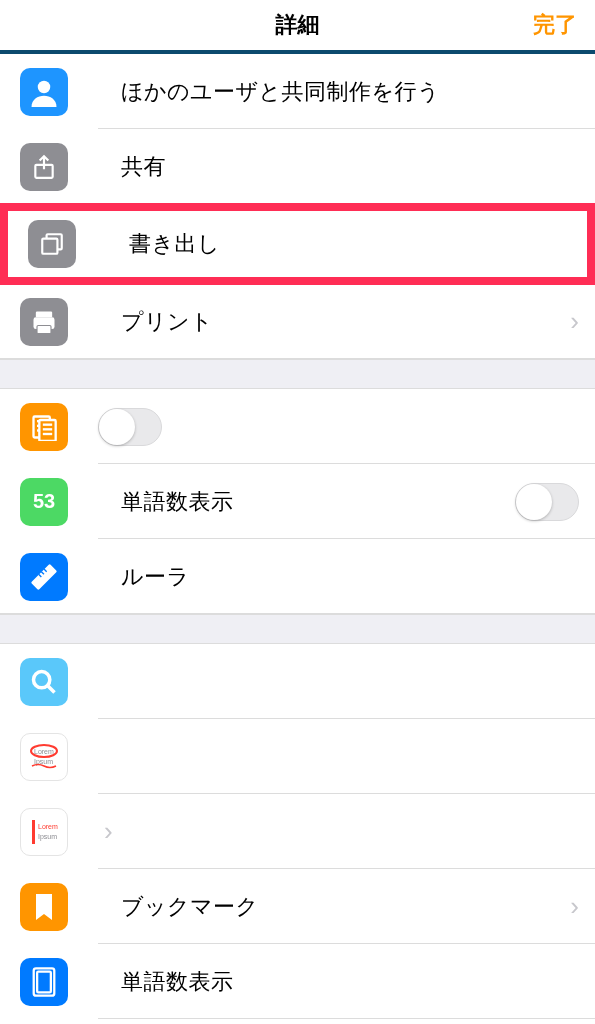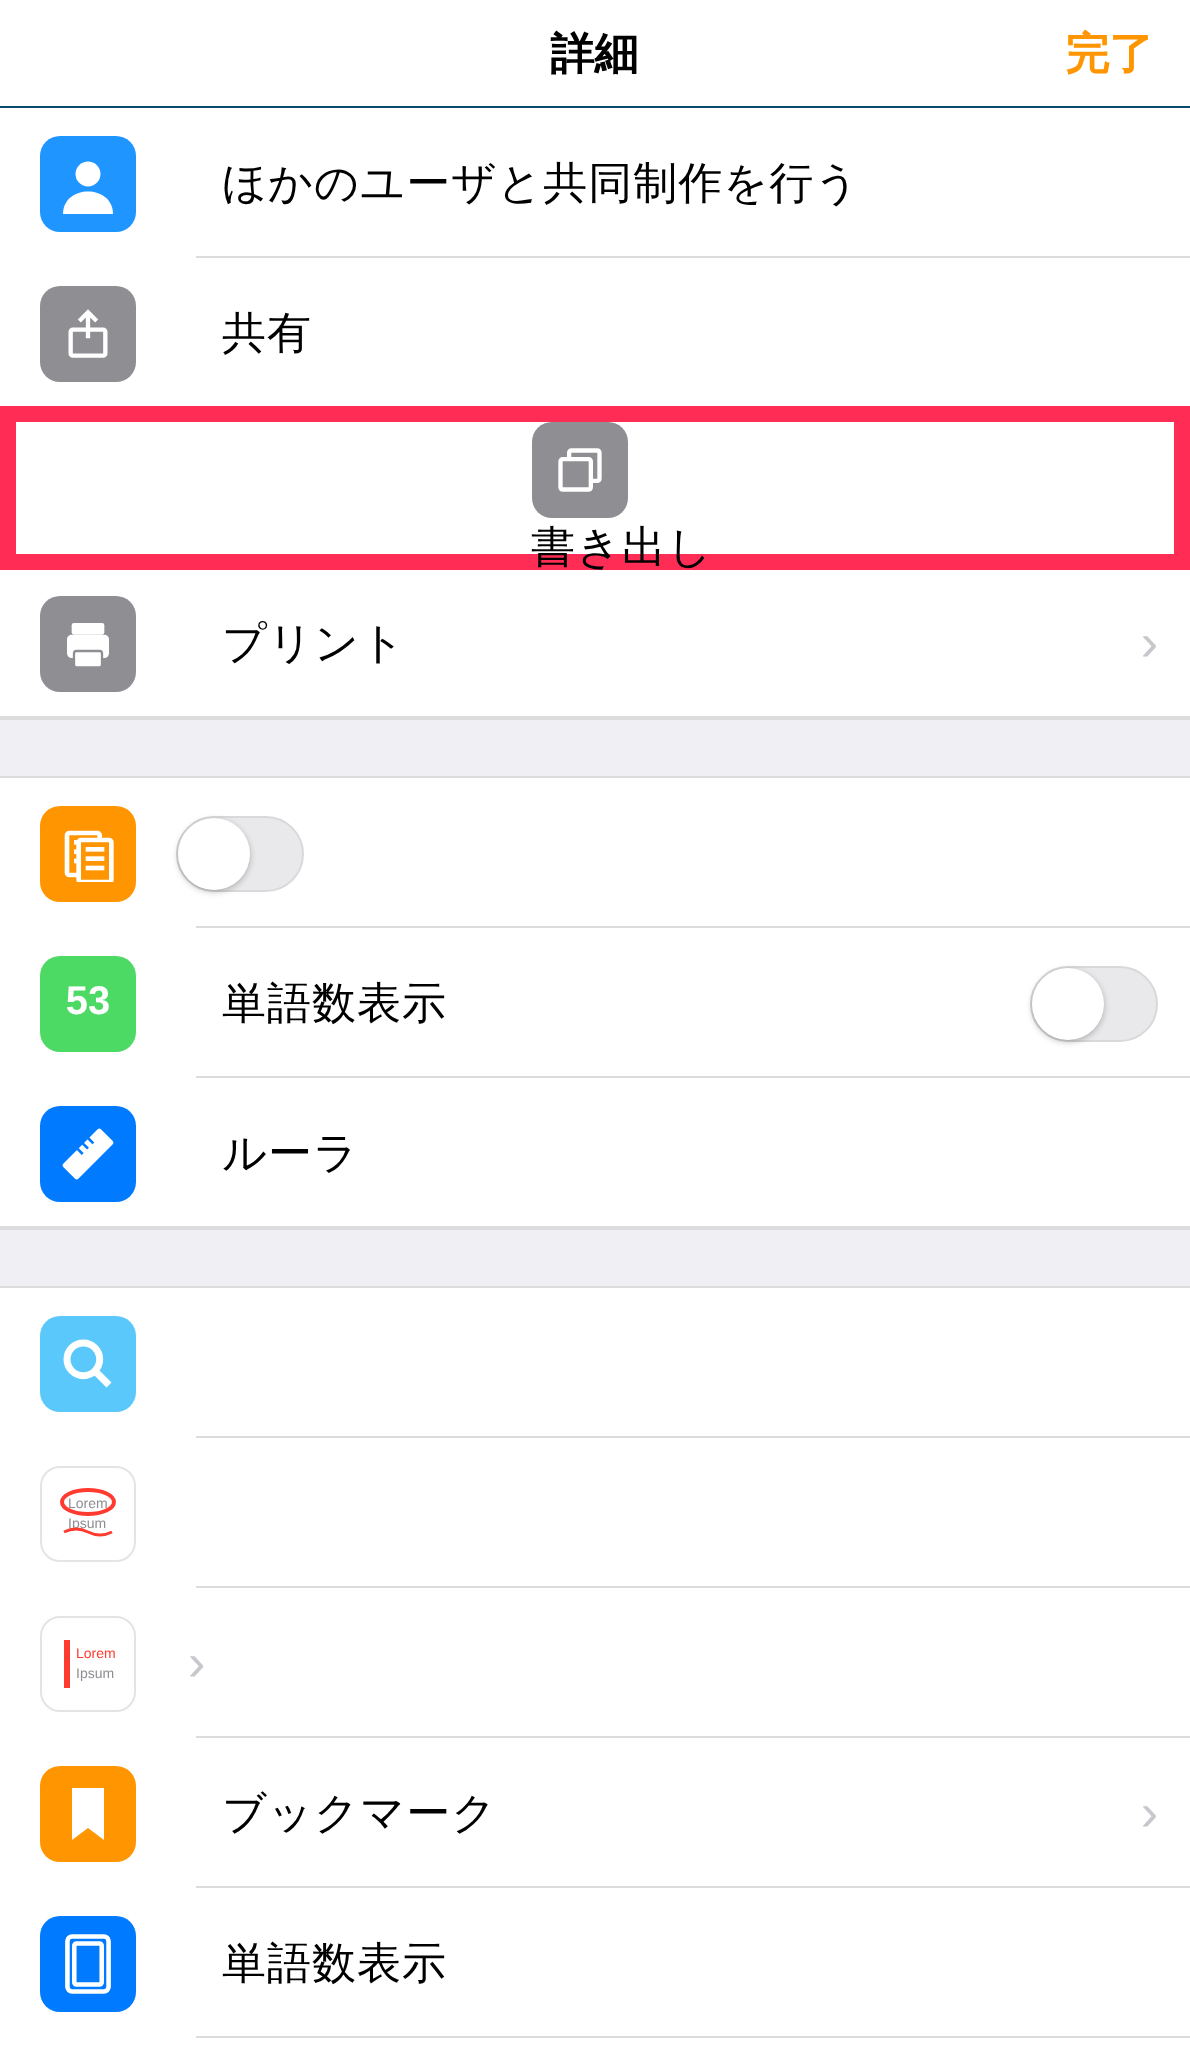--- a/index.html
+++ b/index.html
@@ -11,21 +11,21 @@
     color: #000;
     font-size: 21px;
     overflow: hidden;
   }
   .header {
     height: 54px;
     display: flex;
     align-items: center;
     justify-content: center;
     position: relative;
-    border-bottom: 1px solid #0c4a6e;
+    border-bottom: 4px solid #0c4a6e;
     background: #fff;
   }
   .header-title {
     font-weight: 600;
     font-size: 22px;
   }
   .header-done {
     position: absolute;
     right: 18px;
     top: 50%;
@@ -59,21 +59,21 @@
   }
   .last-row .sep { left: 0; }
   .icon-box {
     width: 48px;
     height: 48px;
     border-radius: 10px;
     flex: 0 0 48px;
     display: flex;
     align-items: center;
     justify-content: center;
-    margin-right: 20px;
+    margin-right: 30px;
   }
   .label {
     flex: 1;
     font-size: 22px;
     letter-spacing: 0.5px;
     margin-left: 23px;
   }
   .chevron {
     color: #c7c7cc;
     font-size: 26px;
@@ -96,21 +96,21 @@
     top: 0;
     left: 0;
     box-shadow: 0 1px 3px rgba(0,0,0,0.25);
   }
   .highlight-wrap {
     border: 8px solid #ff2d55;
     margin: -1px 0;
     position: relative;
     z-index: 5;
   }
-  .highlight-wrap .row { height: 66px; flex-direction: column; }
+  .highlight-wrap .row { height: 66px; }
 
   
   .bg-blue   { background: #1e95ff; }
   .bg-gray   { background: #8e8e93; }
   .bg-orange { background: #ff9500; }
   .bg-green  { background: #4cd964; }
   .bg-cyan   { background: #5ac8fa; }
   .bg-white  { background: #ffffff; border:1px solid #e4e4e4; }
   .bg-blue2  { background: #007aff; }
 

